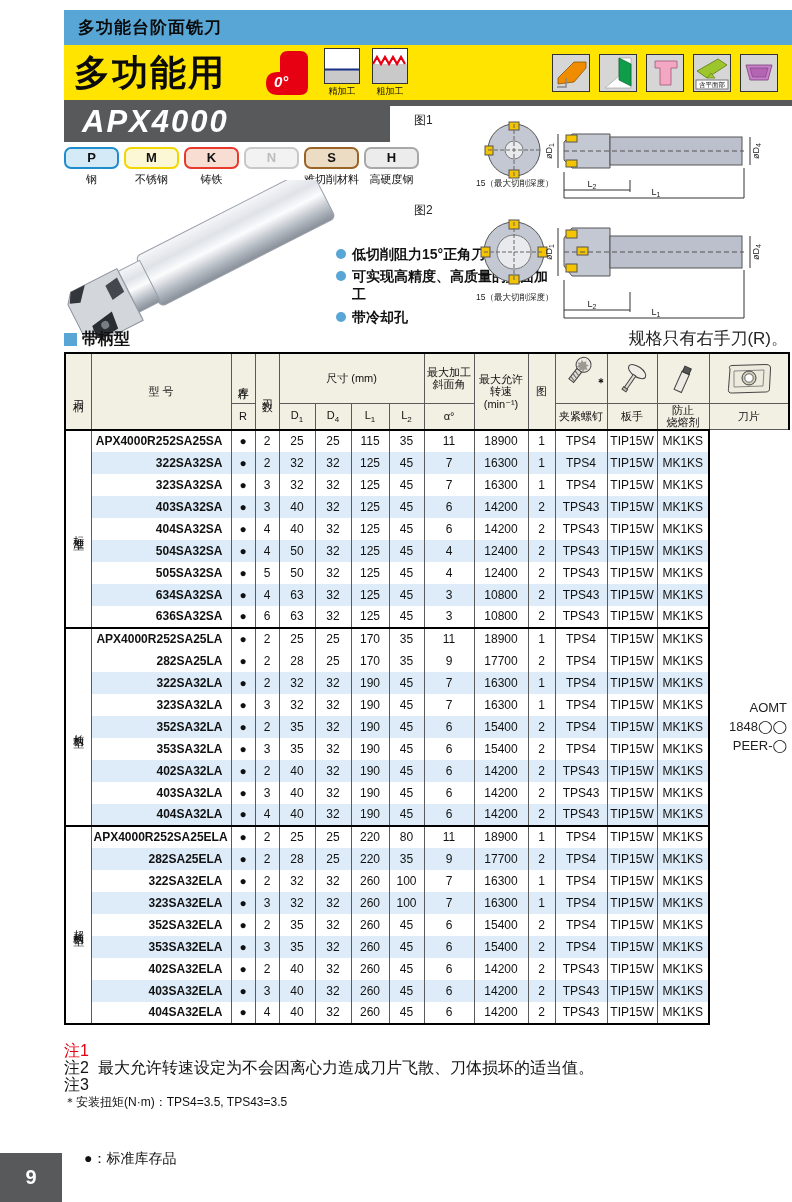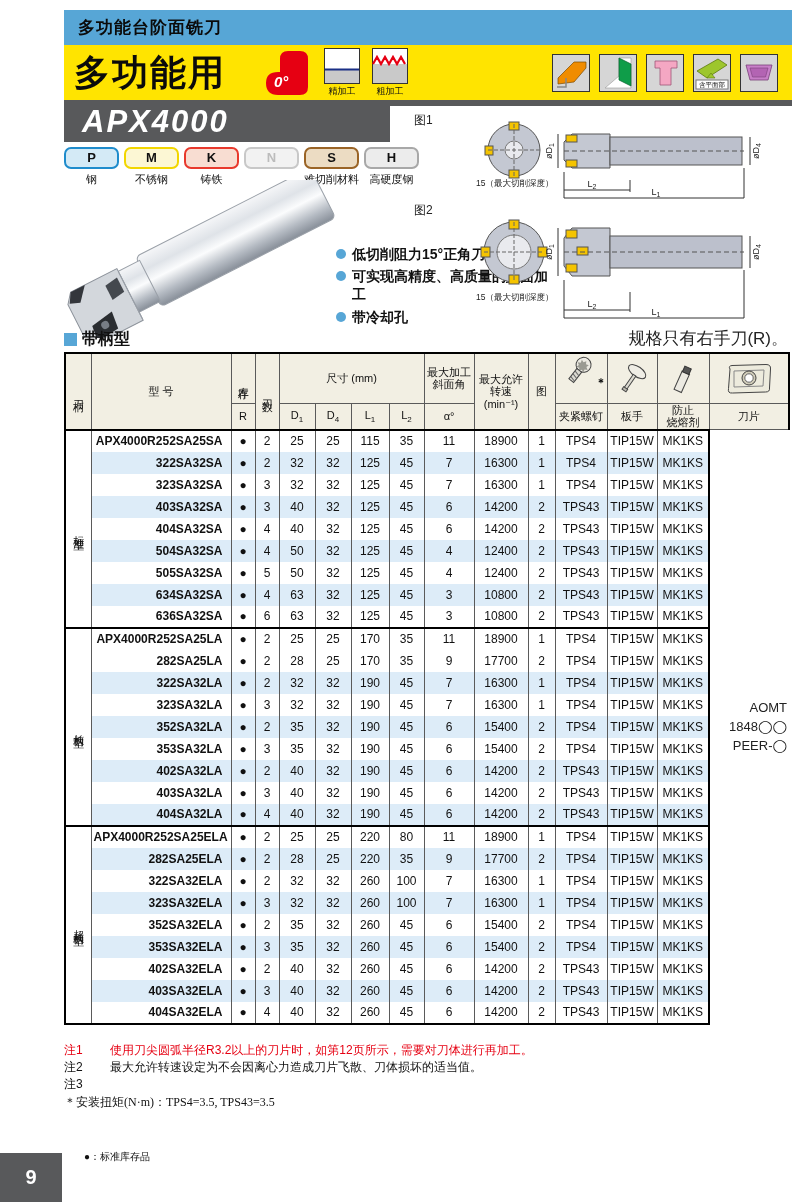--- a/index.html
+++ b/index.html
@@ -87,27 +87,27 @@
     font-size:11px; display:inline-block; }
   .insert-cell { border:none !important; background:#fff !important;
     vertical-align:middle; text-align:left !important; padding-left:12px !important; }
   .ins-line { font-size:13px; line-height:1.45; color:#222; text-align:right; }
   .hdr-icon-th svg { display:block; margin:2px auto 0 auto; }
   .star { position:relative; top:-14px; left:20px; font-size:11px; font-weight:bold; }
   .sub { font-size:8px; vertical-align:sub; }
 
   
   .notes { left:64px; top:1042px; width:724px; }
-  .note-line { font-size:12px; line-height:17px; display:flex;gap:12px; }
+  .note-line { font-size:16px; line-height:17px; display:flex; }
   .note-line .nlabel { flex:0 0 34px; }
   .note-red { color:var(--brand-red); }
-  .torque { font-size:12px; line-height:17px; margin-top:1px;font-family:Liberation Serif, serif; }
+  .torque { font-size:12px; line-height:17px; margin-top:1px; }
   .page-box { left:0; top:1153px; width:62px; height:49px; background:var(--dark-gray);
     color:#fff; font-size:20px; font-weight:bold; display:flex; align-items:center; justify-content:center; }
-  .legend { left:84px; top:1150px; font-size:10px; }
+  .legend { left:84px; top:1150px; font-size:14px; }
 
   .icon-sq { display:block; }
 </style>
 </head>
 <body>
 
 <div class="abs topbar">
   <span class="topbar-title">多功能台阶面铣刀</span>
 </div>
 
@@ -820,21 +820,20 @@
         <td class="cell-txt">TPS43</td>
         <td class="cell-txt">TIP15W</td>
         <td class="cell-txt edge-r">MK1KS</td>
       </tr>
     </tbody>
 </table>
 
 <div class="abs notes">
     <div class="note-line note-red">
       <span class="nlabel">注1</span>
-      <span>使用刀尖圆弧半径R3.2以上的刀片时，如第12页所示，需要对刀体进行再加工。</span>
     </div>
     <div class="note-line">
       <span class="nlabel">注2</span>
       <span>最大允许转速设定为不会因离心力造成刀片飞散、刀体损坏的适当值。</span>
     </div>
     <div class="note-line">
       <span class="nlabel">注3</span>
     </div>
     <div class="torque">＊安装扭矩(N·m)：TPS4=3.5, TPS43=3.5</div>
   </div>

